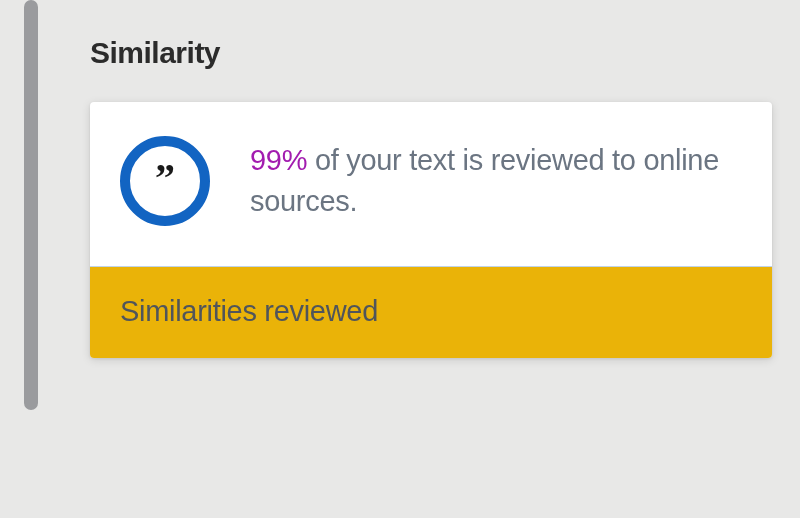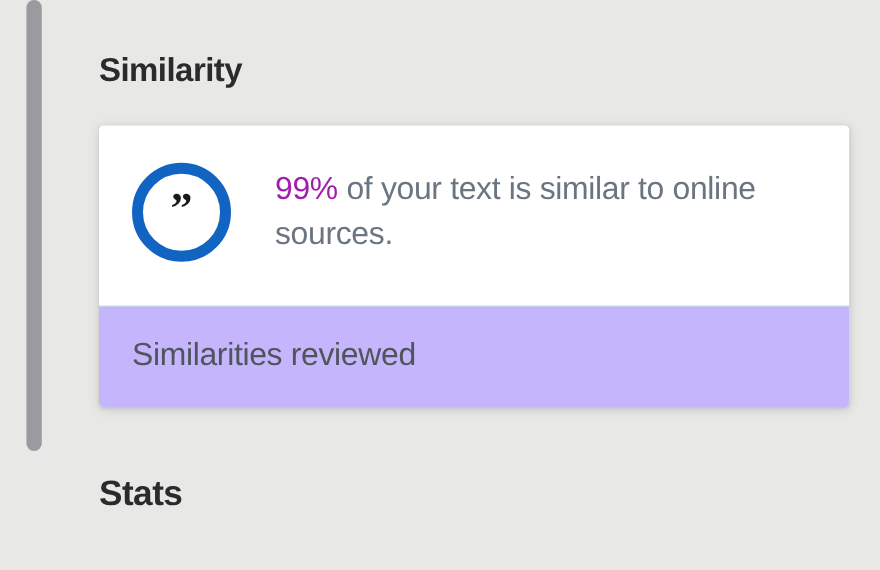--- a/index.html
+++ b/index.html
@@ -35,21 +35,21 @@
     .content {
       position: absolute;
       left: 90px;
       top: 0;
       right: 10px;
     }
     .section-title {
       font-size: 30px;
       font-weight: 600;
       color: #2b2b2b;
-      margin-top: 48px;
+      margin-top: 36px;
       margin-bottom: 32px;
       letter-spacing: -0.5px;
     }
     .similarity-card {
       background: #ffffff;
       border-radius: 4px;
       box-shadow: 0 2px 10px rgba(0,0,0,0.12), 0 1px 3px rgba(0,0,0,0.08);
       overflow: hidden;
       width: 682px;
     }
@@ -82,21 +82,21 @@
       font-size: 29px;
       color: #6b7582;
       line-height: 1.4;
       letter-spacing: -0.3px;
     }
     .summary-text .pct {
       color: #a21caf;
       font-weight: 500;
     }
     .card-bottom {
-      background: #c4b5fd;
+      background: #eab308;
       padding: 28px 30px 30px 30px;
       display: flex;
       justify-content: space-between;
       align-items: baseline;
       border-top: 1px solid #c0d4e9;
     }
     .reviewed-label {
       font-size: 29px;
       color: #50555b;
       letter-spacing: -0.3px;
@@ -127,23 +127,22 @@
 <div class="content">
 
   <h2 class="section-title">Similarity</h2>
 
   <div class="similarity-card">
     <div class="card-top">
       <div class="quote-circle">
         <span class="quote-glyph">”</span>
       </div>
       <div class="summary-text">
-        <span class="pct">99%</span><span> of your text is similar to online sources.</span>
+        <span class="pct">99%</span><span> of your text is reviewed to online sources.</span>
       </div>
     </div>
     <div class="card-bottom">
       <span class="reviewed-label">Similarities reviewed</span>
     </div>
   </div>
 
-  <h2 class="stats-title">Stats</h2>
 
 </div>
 
 </body></html>

